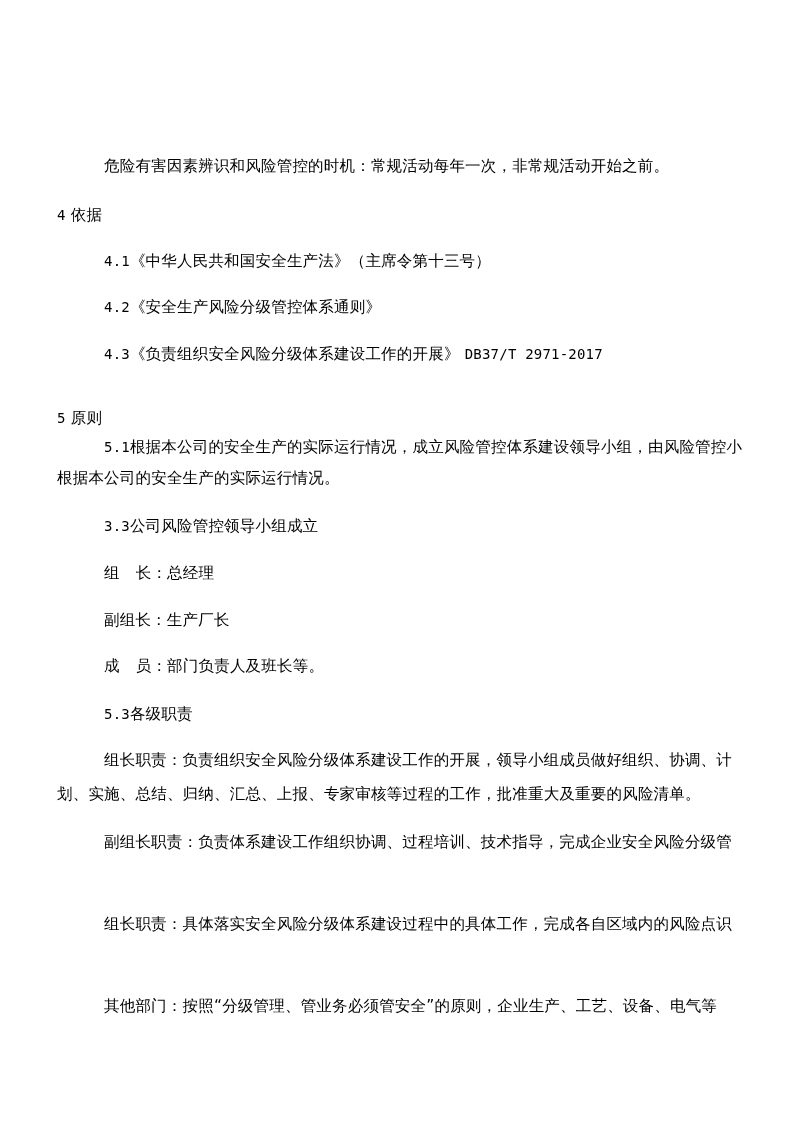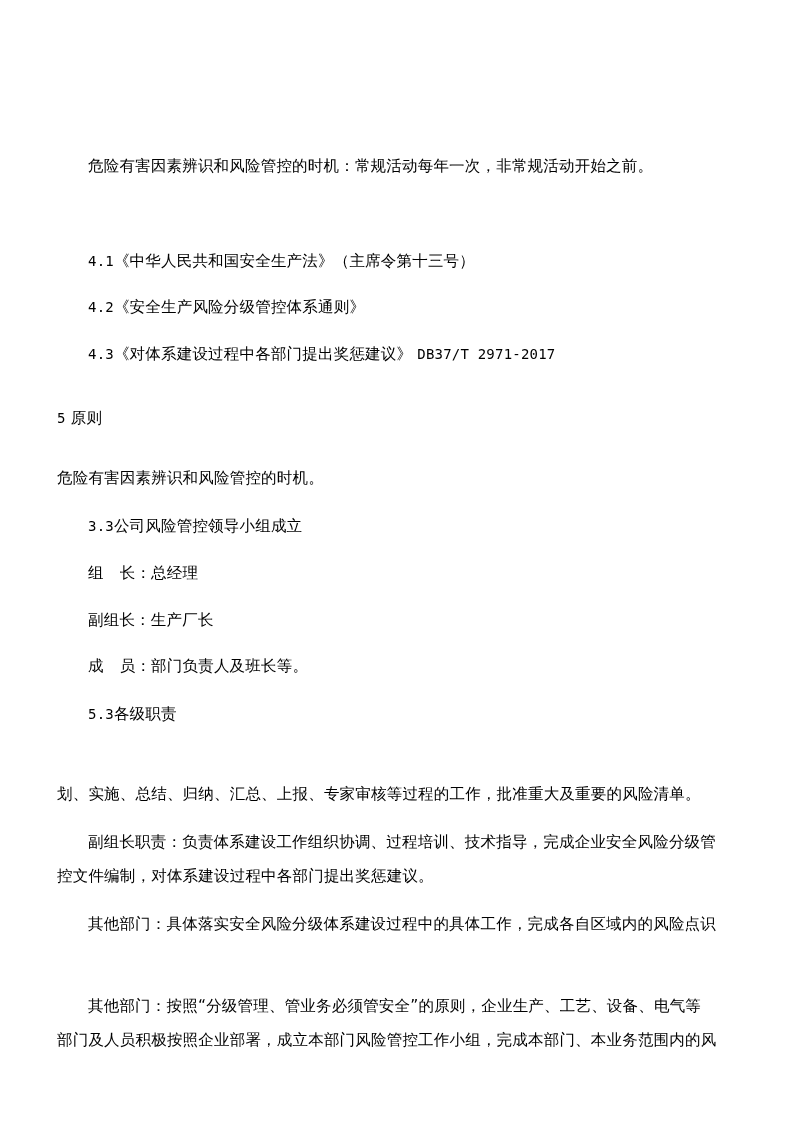--- a/index.html
+++ b/index.html
@@ -1,50 +1,57 @@
 <!DOCTYPE html>
 <html><head>
   <meta charset="utf-8">
   <style>
     html, body { margin: 0; padding: 0; background: #ffffff; }
     body { width: 793px; height: 1122px; position: relative; overflow: hidden;
            font-family: "DejaVu Sans", "Liberation Sans", sans-serif; color: #000; }
     .page { position: absolute; left: 0; top: 0; width: 793px; height: 1122px; }
     .line { position: absolute; left: 57px; width: 690px; font-size: 15.5px; line-height: 20px; white-space: nowrap; letter-spacing: 0.2px; }
-    .indent { left: 88px; }
+    .indent { left: 104px; }
     .num { font-family: "DejaVu Sans Mono", "Liberation Mono", monospace; font-size: 14px; }
     .gap { display: inline-block; width: 16px; }
   </style>
 </head>
 <body>
 
 <div class="page">
 
   <div class="line indent" style="top:156px">危险有害因素辨识和风险管控的时机：常规活动每年一次，非常规活动开始之前。</div>
 
+  <div class="line" style="top:205px">
+    <span class="num">4</span>
+    <span>依据</span>
+  </div>
 
   <div class="line indent" style="top:251px">
     <span class="num">4.1</span><span>《中华人民共和国安全生产法》（主席令第十三号）</span>
   </div>
 
   <div class="line indent" style="top:297px">
     <span class="num">4.2</span><span>《安全生产风险分级管控体系通则》</span>
   </div>
 
   <div class="line indent" style="top:344px">
-    <span class="num">4.3</span><span>《对体系建设过程中各部门提出奖惩建议》</span>
+    <span class="num">4.3</span><span>《负责组织安全风险分级体系建设工作的开展》</span>
     <span class="num">DB37/T 2971-2017</span>
   </div>
 
   <div class="line" style="top:408px">
     <span class="num">5</span>
     <span>原则</span>
   </div>
 
-  <div class="line" style="top:468px">危险有害因素辨识和风险管控的时机。</div>
+  <div class="line indent" style="top:437px">
+    <span class="num">5.1</span><span>根据本公司的安全生产的实际运行情况，成立风险管控体系建设领导小组，由风险管控小</span>
+  </div>
+  <div class="line" style="top:468px">根据本公司的安全生产的实际运行情况。</div>
 
   <div class="line indent" style="top:516px">
     <span class="num">3.3</span><span>公司风险管控领导小组成立</span>
   </div>
 
   <div class="line indent" style="top:563px">
     <span>组</span><span class="gap"></span><span>长：</span><span>总经理</span>
   </div>
 
   <div class="line indent" style="top:610px">
@@ -52,23 +59,22 @@
   </div>
 
   <div class="line indent" style="top:656px">
     <span>成</span><span class="gap"></span><span>员：</span><span>部门负责人及班长等。</span>
   </div>
 
   <div class="line indent" style="top:704px">
     <span class="num">5.3</span><span>各级职责</span>
   </div>
 
+  <div class="line indent" style="top:750px">组长职责：负责组织安全风险分级体系建设工作的开展，领导小组成员做好组织、协调、计</div>
   <div class="line indent" style="top:832px">副组长职责：负责体系建设工作组织协调、过程培训、技术指导，完成企业安全风险分级管</div>
 
   <div class="line" style="top:784px">划、实施、总结、归纳、汇总、上报、专家审核等过程的工作，批准重大及重要的风险清单。</div>
-  <div class="line" style="top:866px">控文件编制，对体系建设过程中各部门提出奖惩建议。</div>
 
-  <div class="line indent" style="top:914px">其他部门：具体落实安全风险分级体系建设过程中的具体工作，完成各自区域内的风险点识</div>
+  <div class="line indent" style="top:914px">组长职责：具体落实安全风险分级体系建设过程中的具体工作，完成各自区域内的风险点识</div>
 
   <div class="line indent" style="top:996px">其他部门：按照“分级管理、管业务必须管安全”的原则，企业生产、工艺、设备、电气等</div>
-  <div class="line" style="top:1030px">部门及人员积极按照企业部署，成立本部门风险管控工作小组，完成本部门、本业务范围内的风</div>
 
 </div>
 
 </body></html>

